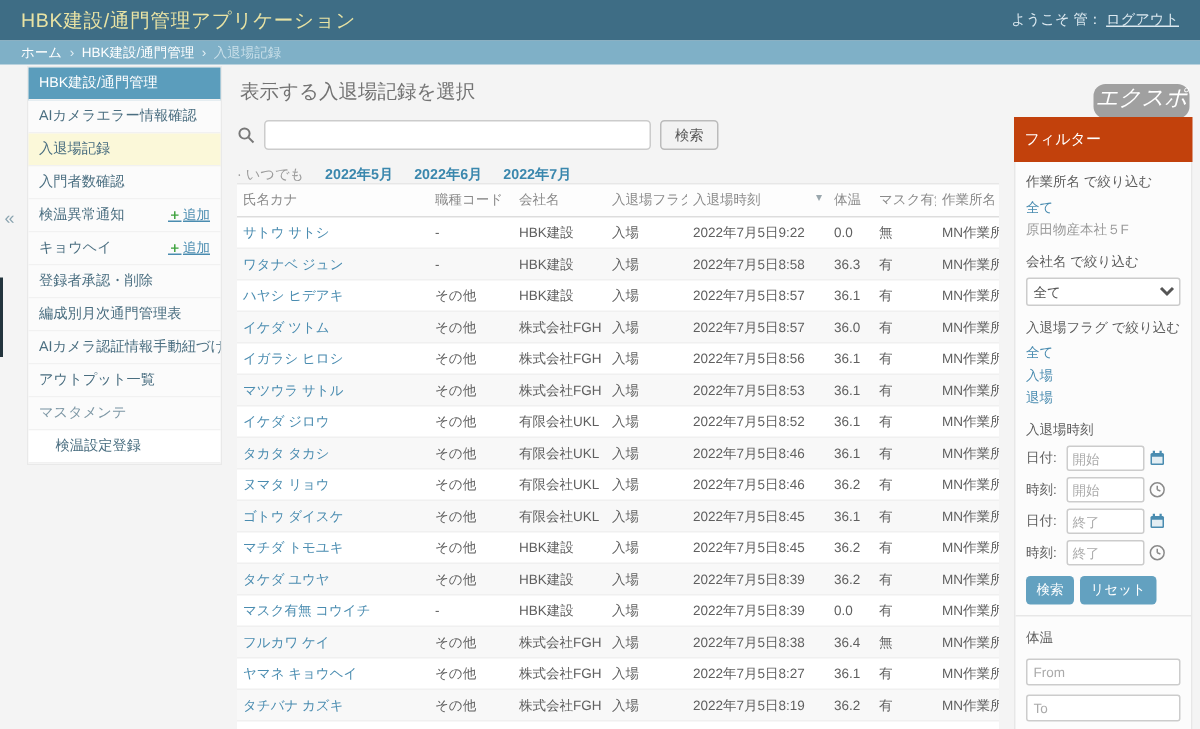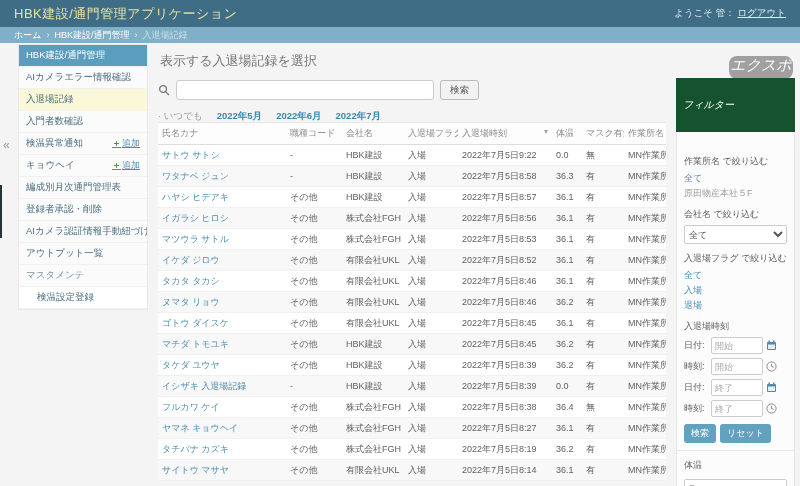--- a/index.html
+++ b/index.html
@@ -44,24 +44,24 @@
   .records th { font-size:9px; color:#8a8a8a; font-weight:normal; text-align:left; padding:4px 4px; border-top:1px solid #e7e7e7; border-bottom:1px solid #ddd; background:#fdfdfd; white-space:nowrap; overflow:hidden; }
   .records td { font-size:9px; color:#5f5f5f; padding:3.5px 4px; border-bottom:1px solid #f0f0f0; white-space:nowrap; overflow:hidden; }
   .records tr:nth-child(even) td { background:#f8f8f8; }
   .records td.name { color:#4a8cb0; cursor:pointer; }
   .sort-caret { color:#9aa7ad; font-size:8px; float:right; margin-left:2px; }
   .c0{width:128px}.c1{width:56px}.c2{width:62px}.c3{width:54px}.c4{width:94px}.c5{width:30px}.c6{width:42px}.c7{width:auto}
 
   
   .export-btn { position:absolute; left:729px; top:56px; width:64px; height:23px; background:#a0a0a0; border:none; border-radius:8px; color:#fff; font-size:15px; cursor:pointer;font-style:italic; }
   .filter-panel { position:absolute; left:676px; top:78px; width:119px; }
-  .fp-header { background:#14532d; color:#fff; font-size:10px; padding:20px 7px;font-style:italic; }
+  .fp-header { background:#c2410c; color:#fff; font-size:10px; padding:8px 7px; }
   .fp-body { background:#fcfcfc; border:1px solid #e7e7e7; border-top:none; padding:7px 7px 9px 7px; }
   .fp-label { color:#5c5c5c; font-size:9px; margin:8px 0 4px; }
-  .fp-label:first-child { margin-top:16px; }
+  .fp-label:first-child { margin-top:0; }
   .fp-link { color:#4a8cb0; font-size:9px; margin:2px 0; cursor:pointer; }
   .fp-muted { color:#9a9a9a; font-size:9px; margin:2px 0; }
   .fp-select { width:100%; height:19px; font-size:9px; color:#555; border:1px solid #ccc; border-radius:2px; background:#fff; }
   .fp-row { display:flex; align-items:center; gap:3px; margin:4px 0; }
   .fp-row label { font-size:9px; color:#5c5c5c; width:24px; }
   .fp-row input { width:52px; height:17px; border:1px solid #ccc; border-radius:2px; padding:0 3px; font-size:9px; }
   .fp-row svg { display:block; }
   .fp-input-full { width:100%; height:18px; border:1px solid #ccc; border-radius:2px; padding:0 4px; font-size:9px; margin:3px 0; }
   .fp-btns { display:flex; gap:4px; margin:7px 0 4px; }
   .fp-btn { background:#63a1c0; color:#fff; border:none; border-radius:3px; font-size:9px; padding:3px 7px; cursor:pointer; }
@@ -104,24 +104,24 @@
     </div>
     <div class="sb-item">
       <span>検温異常通知</span>
       <span class="sb-add"><b class="plus" style="color: rgb(63, 163, 63);">＋</b>追加</span>
     </div>
     <div class="sb-item">
       <span>キョウヘイ</span>
       <span class="sb-add"><b class="plus" style="color: rgb(63, 163, 63);">＋</b>追加</span>
     </div>
     <div class="sb-item">
+      <span>登録者承認・削除</span>
+    </div>
+    <div class="sb-item">
       <span>編成別月次通門管理表</span>
-    </div>
-    <div class="sb-item">
-      <span>登録者承認・削除</span>
     </div>
     <div class="sb-item">
       <span>AIカメラ認証情報手動紐づけ</span>
     </div>
     <div class="sb-item">
       <span>アウトプット一覧</span>
     </div>
     <div class="sb-item sb-parent">
       <span>マスタメンテ</span>
     </div>
@@ -188,20 +188,30 @@
         <td class="c0 name">ハヤシ ヒデアキ</td>
         <td class="c1">その他</td>
         <td class="c2">HBK建設</td>
         <td class="c3">入場</td>
         <td class="c4">2022年7月5日8:57</td>
         <td class="c5">36.1</td>
         <td class="c6">有</td>
         <td class="c7">MN作業所</td>
       </tr>
       <tr>
+        <td class="c0 name">イケダ ツトム</td>
+        <td class="c1">その他</td>
+        <td class="c2">株式会社FGH</td>
+        <td class="c3">入場</td>
+        <td class="c4">2022年7月5日8:57</td>
+        <td class="c5">36.0</td>
+        <td class="c6">有</td>
+        <td class="c7">MN作業所</td>
+      </tr>
+      <tr>
         <td class="c0 name">イガラシ ヒロシ</td>
         <td class="c1">その他</td>
         <td class="c2">株式会社FGH</td>
         <td class="c3">入場</td>
         <td class="c4">2022年7月5日8:56</td>
         <td class="c5">36.1</td>
         <td class="c6">有</td>
         <td class="c7">MN作業所</td>
       </tr>
       <tr>
@@ -268,21 +278,21 @@
         <td class="c0 name">タケダ ユウヤ</td>
         <td class="c1">その他</td>
         <td class="c2">HBK建設</td>
         <td class="c3">入場</td>
         <td class="c4">2022年7月5日8:39</td>
         <td class="c5">36.2</td>
         <td class="c6">有</td>
         <td class="c7">MN作業所</td>
       </tr>
       <tr>
-        <td class="c0 name">イシザキ 入退場記録</td>
+        <td class="c0 name">マスク有無 コウイチ</td>
         <td class="c1">-</td>
         <td class="c2">HBK建設</td>
         <td class="c3">入場</td>
         <td class="c4">2022年7月5日8:39</td>
         <td class="c5">0.0</td>
         <td class="c6">有</td>
         <td class="c7">MN作業所</td>
       </tr>
       <tr>
         <td class="c0 name">フルカワ ケイ</td>

